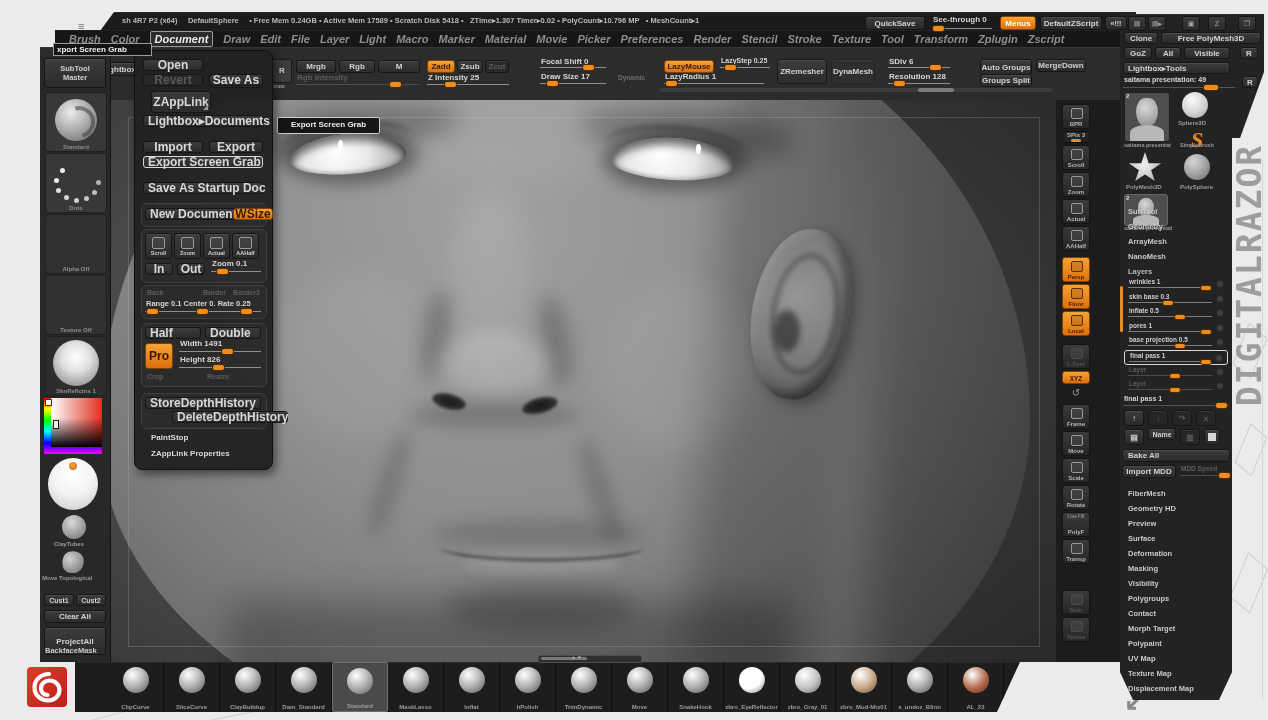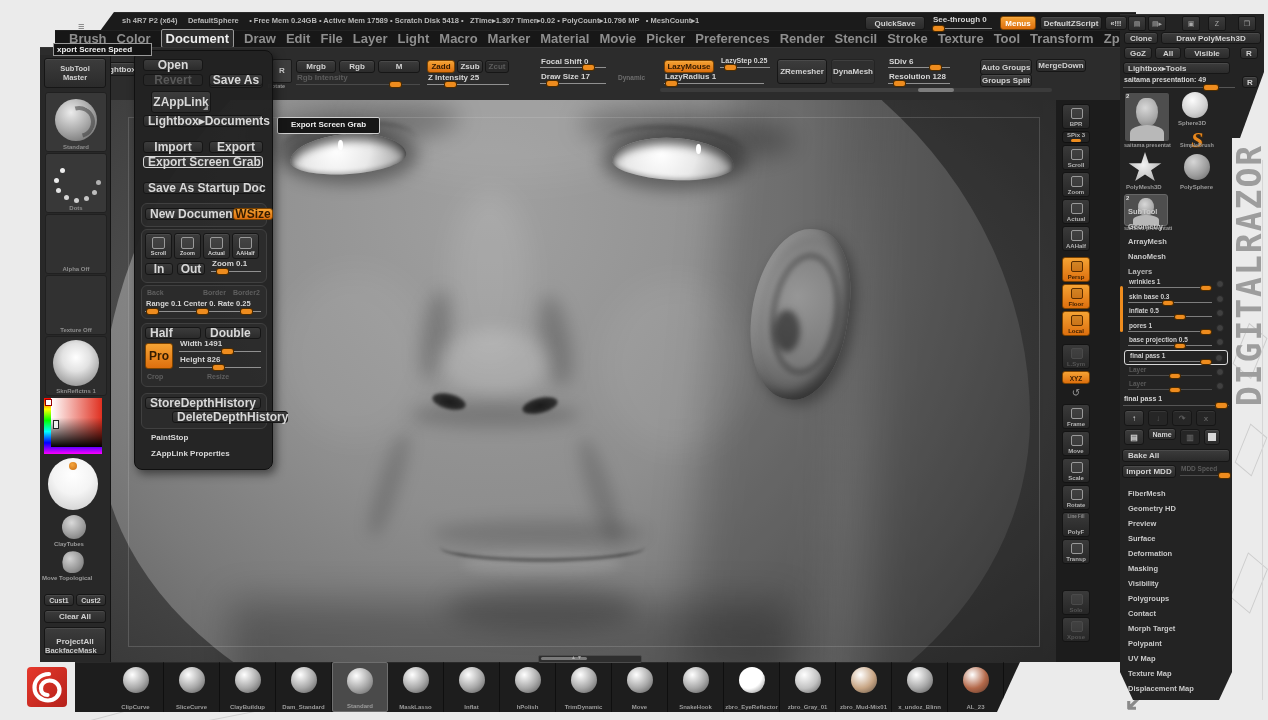--- a/index.html
+++ b/index.html
@@ -18,21 +18,21 @@
   .slider .track{position:absolute;left:0;right:0;bottom:2px;height:1px;background:#909090;}
   .slider .handle{position:absolute;bottom:0;width:11px;height:5px;background:#ee8c1e;
                   border-radius:2px;box-shadow:0 0 0 1px #4d2c00;}
   .slider.disabled{color:#5c5c5c;} .slider.disabled .track{background:#4a4a4a;}
   .lbl{position:absolute;color:#9a9a9a;font-size:7px;font-weight:bold;white-space:nowrap;}
   .thumb{position:absolute;background:#383838;border:1px solid #202020;border-radius:3px;overflow:hidden;}
   .thumb .tlabel{position:absolute;left:0;right:0;bottom:1px;text-align:center;font-size:6px;
                  font-weight:bold;color:#8d8d8d;}
   .sphere{position:absolute;border-radius:50%;
           background:radial-gradient(circle at 36% 30%,#d6d6d6,#9e9e9e 55%,#646464 100%);}
-  .menu-item{font-size:13px;font-weight:bold;color:#8e8e8e;cursor:default;white-space:nowrap;}
+  .menu-item{font-size:11px;font-weight:bold;color:#8e8e8e;cursor:default;white-space:nowrap;font-style:italic;}
   .menu-item.active{color:#ededed;border:1px solid #9a9a9a;background:#2c2c2c;border-radius:2px;
                     padding:1px 4px;}
   .dmitem{position:absolute;height:12px;background:linear-gradient(#3c3c3c,#2b2b2b);
           border:1px solid #161616;border-radius:3px;color:#d8d8d8;font-size:12px;font-weight:bold;
           display:flex;align-items:center;justify-content:center;box-sizing:border-box;white-space:nowrap;}
   .dmitem.disabled{color:#585858;}
   .dmitem.orange{background:linear-gradient(#f5a334,#dd6f0e);color:#351c00;border-color:#7c4300;}
   .dmitem.hl{border-color:#d6d6d6;}
   .group{position:absolute;border:1px solid #404040;border-radius:6px;background:rgba(70,70,70,.18);}
   .sect{height:15px;font-size:7.5px;font-weight:bold;color:#c9c9c9;padding-left:6px;
@@ -456,21 +456,21 @@
               box-shadow:inset 0 1px 0 rgba(255,255,255,.05);">
   </div>
 
   <div class="abs" style="left:1120px;top:14px;width:146px;height:686px;z-index:6;">
     <div class="micon" style="left:8px;top:2px;">▤</div>
     <div class="micon" style="left:28px;top:2px;">▤▸</div>
     <div class="micon" style="left:62px;top:2px;">▣</div>
     <div class="micon" style="left:88px;top:2px;">Z</div>
     <div class="micon" style="left:118px;top:2px;">❒</div>
     <div class="btn" style="left:4px;top:18px;width:34px;height:12px;">Clone</div>
-    <div class="btn" style="left:41px;top:18px;width:100px;height:12px;">Draw PolyMesh3D</div>
+    <div class="btn" style="left:41px;top:18px;width:100px;height:12px;">Free PolyMesh3D</div>
     <div class="btn" style="left:4px;top:33px;width:28px;height:12px;">GoZ</div>
     <div class="btn" style="left:35px;top:33px;width:26px;height:12px;">All</div>
     <div class="btn" style="left:64px;top:33px;width:46px;height:12px;">Visible</div>
     <div class="btn" style="left:120px;top:33px;width:18px;height:12px;">R</div>
     <div class="btn" style="left:3px;top:48px;width:107px;height:12px;justify-content:flex-start;padding-left:4px;">Lightbox▸Tools</div>
     <div class="slider" style="left:3px;top:62px;width:112px;height:14px;">
       <span class="s-label" style="font-size:7px;">saitama presentation: 49</span>
       <div class="track" style="background:#555;"></div>
       <div class="handle" style="left:72%;width:14px;"></div>
     </div>
@@ -671,15 +671,15 @@
     <div class="lbl" style="left:72px;top:322px;color:#5f5f5f;">Resize</div>
 
     <div class="group" style="left:6px;top:342px;width:124px;height:34px;"></div>
     <div class="dmitem" style="left:10px;top:346px;width:116px;justify-content:flex-start;padding-left:4px;">StoreDepthHistory</div>
     <div class="dmitem" style="left:10px;top:360px;width:116px;justify-content:flex-start;padding-left:4px;margin-left:27px;">DeleteDepthHistory</div>
     <div class="lbl" style="left:16px;top:382px;color:#d8d8d8;font-size:8px;">PaintStop</div>
     <div class="lbl" style="left:16px;top:398px;color:#d8d8d8;font-size:8px;">ZAppLink Properties</div>
   </div>
 
   <div class="abs" style="left:53px;top:43px;width:99px;height:13px;background:#141414;border:1px solid #9a9a9a;
-              color:#f0f0f0;font-size:8px;font-weight:bold;text-align:left;padding-left:3px;line-height:12px;z-index:30;box-sizing:border-box;white-space:nowrap;">xport Screen Speed</div>
+              color:#f0f0f0;font-size:8px;font-weight:bold;text-align:left;padding-left:3px;line-height:12px;z-index:30;box-sizing:border-box;white-space:nowrap;">xport Screen Grab</div>
 
 </div>
 
 </body></html>

